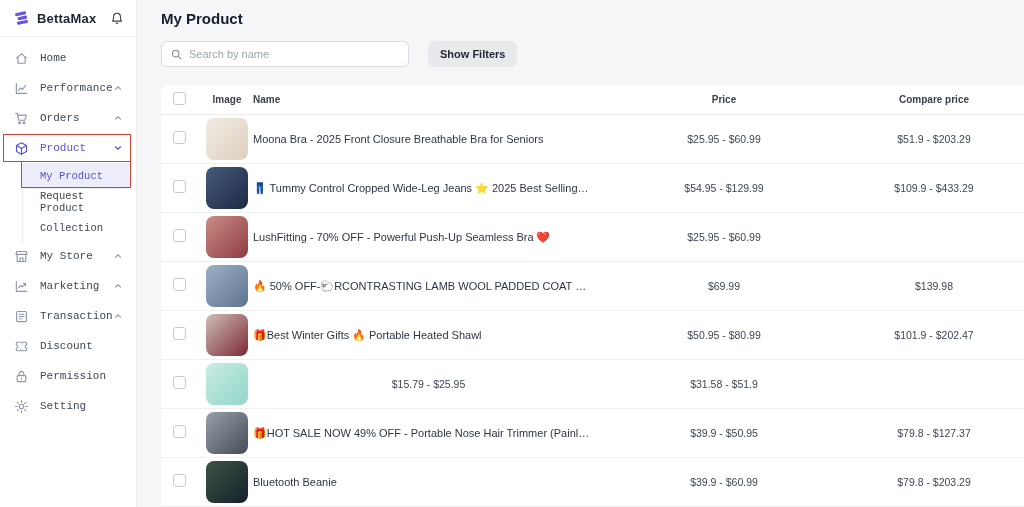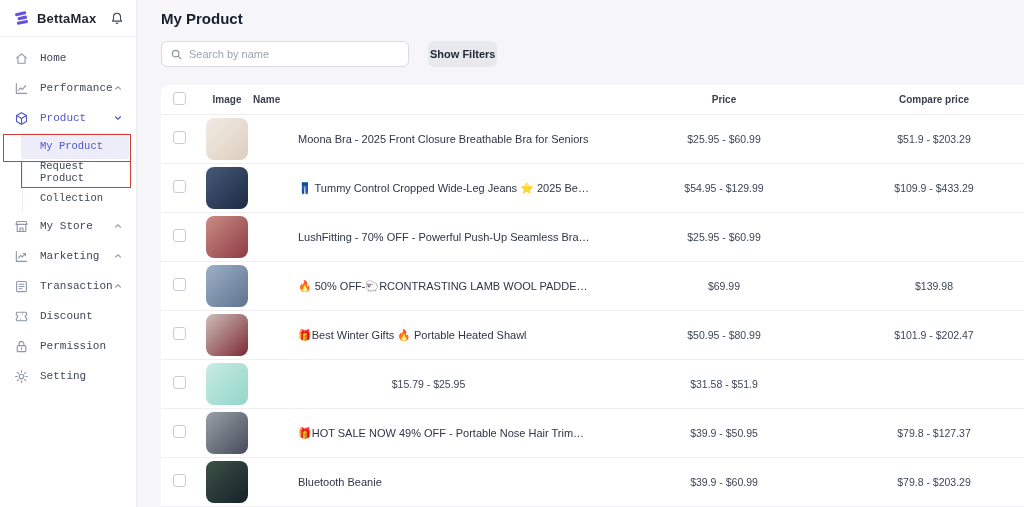--- a/index.html
+++ b/index.html
@@ -25,32 +25,32 @@
   .hl-myproduct { left:21px; top:161px; width:110px; height:27px; }
 
   
   .main { position:absolute; left:137px; top:0; right:0; bottom:0; background:#f6f6f8; }
   .page-title { margin:10px 0 0 24px; font-size:15px; font-weight:700; color:#16202e; }
   .toolbar { margin:14px 16px 0 24px; display:flex; align-items:center; gap:19px; }
   .search { width:248px; height:26px; background:#fff; border:1px solid #d9dbe1; border-radius:6px; display:flex; align-items:center; padding:0 8px; gap:6px; }
   .search .sicon { width:13px; height:13px; color:#8b93a2; display:flex; flex:none; }
   .search input { border:0; outline:0; background:transparent; font-size:11px; color:#333; width:100%; font-family:"Liberation Sans", sans-serif; }
   .search input::placeholder { color:#9aa3b0; }
-  .filters-btn { height:26px; padding:0 2px; background:#e7e9ed; border:0; border-radius:6px; font-size:11px; font-weight:700; color:#232a36; cursor:pointer; font-family:"Liberation Sans", sans-serif; }
+  .filters-btn { height:26px; padding:0 12px; background:#e7e9ed; border:0; border-radius:6px; font-size:11px; font-weight:700; color:#232a36; cursor:pointer; font-family:"Liberation Sans", sans-serif; }
 
   
   .table { position:absolute; left:24px; right:0; top:85px; bottom:0; background:#fff; border-radius:8px 0 0 0; overflow:hidden; }
   .grid { display:grid; grid-template-columns:28px 52px 1fr 240px 180px; align-items:center; padding-left:12px; }
   .thead { height:30px; border-bottom:1px solid #ededf0; font-size:10px; font-weight:700; color:#3a414e; }
   .th-image, .th-price, .th-compare { text-align:center; }
   .trow { height:49px; border-bottom:1px solid #f0f0f2; }
   .cb { width:13px; height:13px; border:1.5px solid #c6cbd4; border-radius:3px; background:#fff; display:inline-block; cursor:pointer; }
   .cellimg { display:flex; justify-content:center; }
   .thumb { width:42px; height:42px; border-radius:8px; display:inline-block; }
-  .cellname { font-size:11px; color:#2e3544; padding-right:14px; white-space:nowrap; overflow:hidden; text-overflow:ellipsis;margin-left:45px; }
+  .cellname { font-size:11px; color:#2e3544; padding-right:14px; white-space:nowrap; overflow:hidden; text-overflow:ellipsis; }
   .cellprice, .cellcompare { font-size:10.5px; color:#3e4654; text-align:center; }
   svg { width:100%; height:100%; }
 </style>
 </head>
 <body>
 
 <div class="app">
 
   <aside class="sidebar">
     <div class="logo-row">
@@ -88,20 +88,35 @@
               <path d="M4.6 10.4l2.4-3 1.9 1.9 3.4-4.4"></path>
             </svg>
           </span>
           <span class="nlabel">Performance</span>
           <span class="chev">
             <svg viewBox="0 0 12 12" fill="none" stroke="currentColor" stroke-width="1.3" stroke-linecap="round" stroke-linejoin="round">
               <path d="M3 7.5L6 4.5l3 3"></path>
             </svg>
           </span>
         </div>
+        <div class="nav-item">
+          <span class="nicon">
+            <svg viewBox="0 0 16 16" fill="none" stroke="currentColor" stroke-width="1.2" stroke-linecap="round" stroke-linejoin="round">
+              <path d="M1.8 2.5h1.7l1.5 7.3h6.6l1.6-5.4H4.1"></path>
+              <circle cx="5.9" cy="12.6" r="1"></circle>
+              <circle cx="10.6" cy="12.6" r="1"></circle>
+            </svg>
+          </span>
+          <span class="nlabel">Orders</span>
+          <span class="chev">
+            <svg viewBox="0 0 12 12" fill="none" stroke="currentColor" stroke-width="1.3" stroke-linecap="round" stroke-linejoin="round">
+              <path d="M3 7.5L6 4.5l3 3"></path>
+            </svg>
+          </span>
+        </div>
         <div class="nav-item active">
           <span class="nicon">
             <svg viewBox="0 0 16 16" fill="none" stroke="currentColor" stroke-width="1.2" stroke-linecap="round" stroke-linejoin="round">
               <path d="M8 1.9l5.3 3v6.2L8 14.1l-5.3-3V4.9z"></path>
               <path d="M8 8l5.3-3.1M8 8v6.1M8 8L2.7 4.9"></path>
             </svg>
           </span>
           <span class="nlabel">Product</span>
           <span class="chev">
             <svg viewBox="0 0 12 12" fill="none" stroke="currentColor" stroke-width="1.3" stroke-linecap="round" stroke-linejoin="round">

